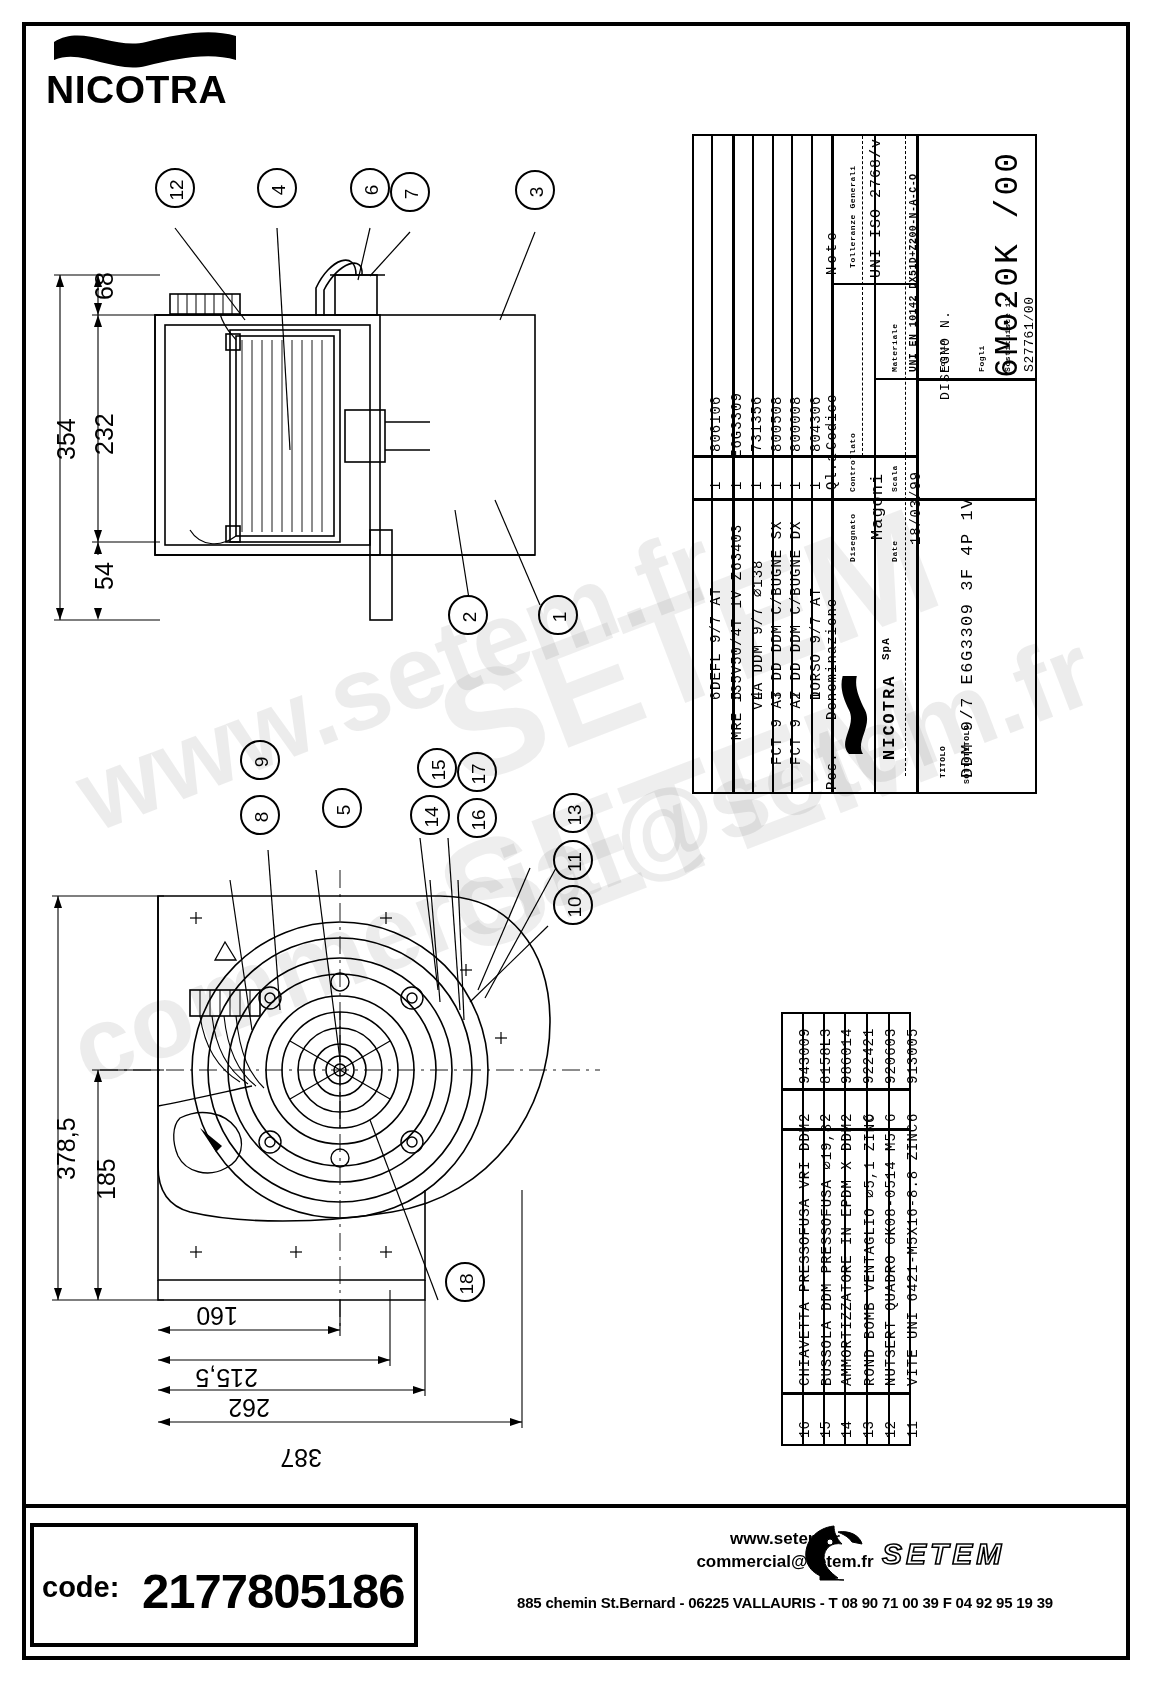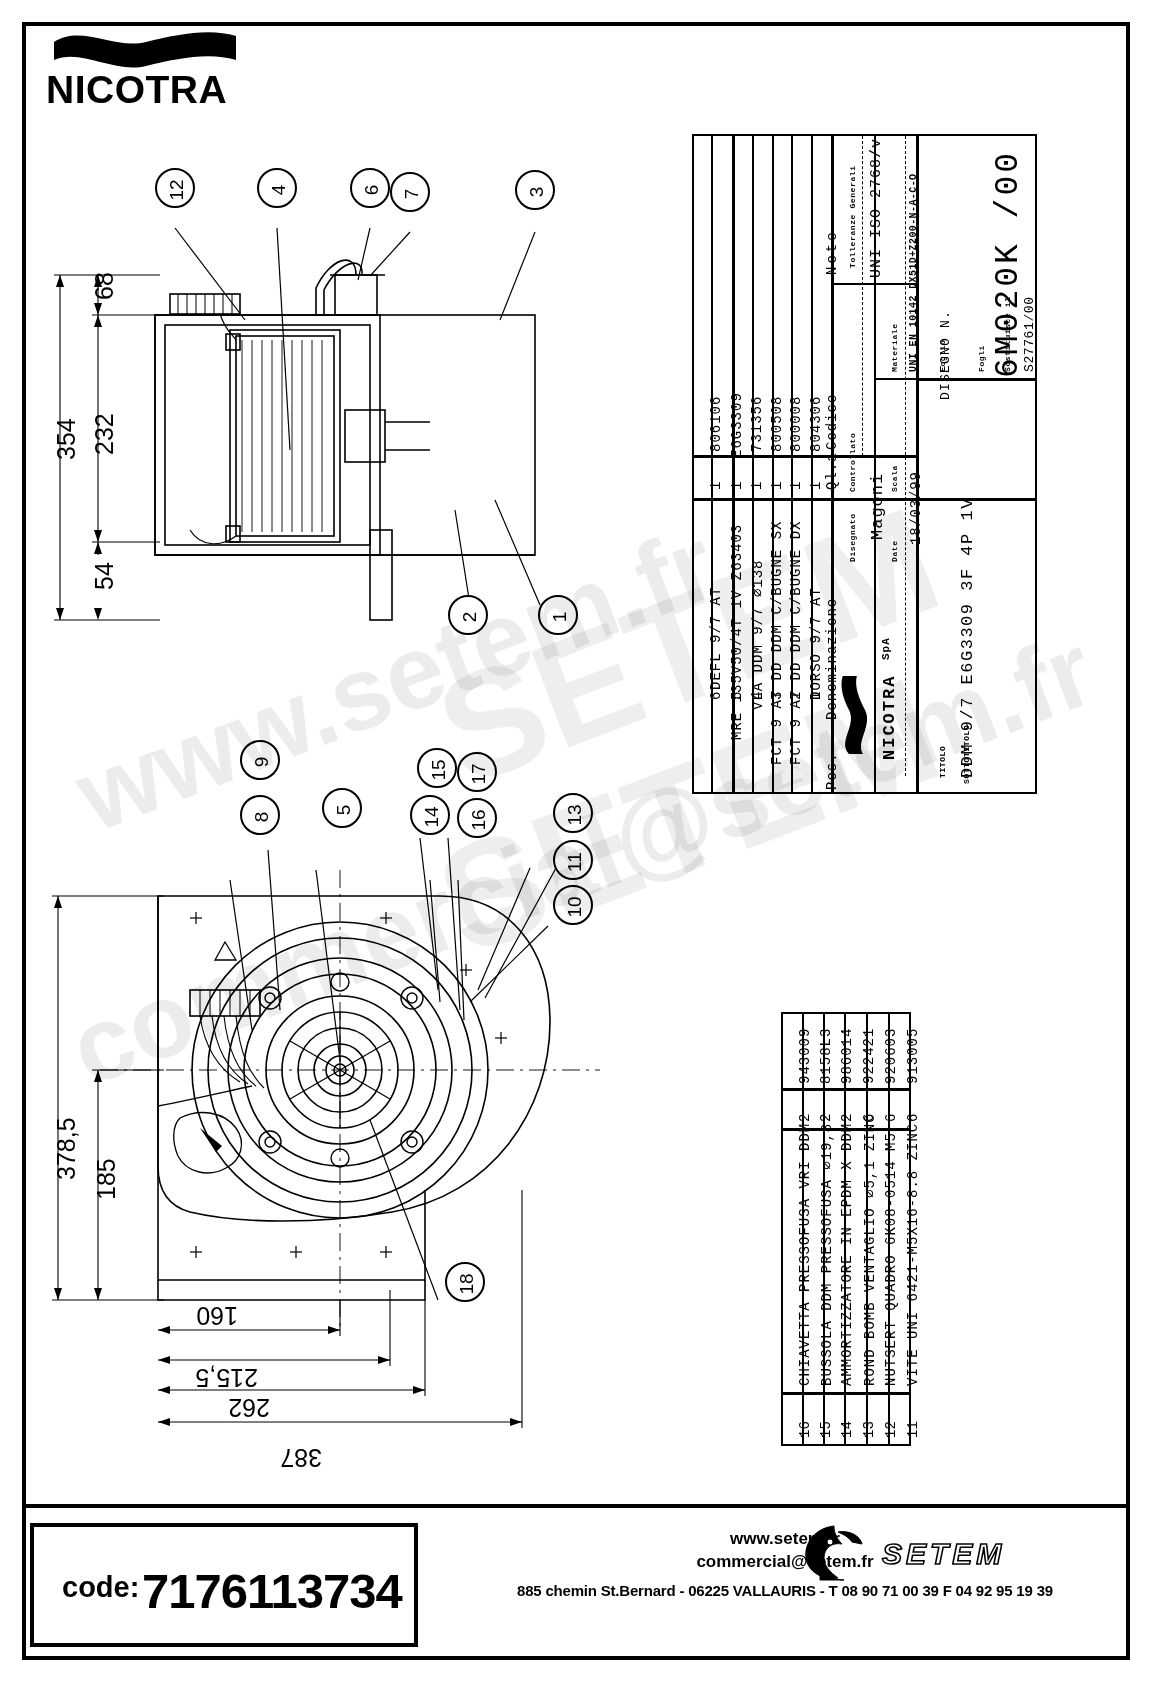--- a/index.html
+++ b/index.html
@@ -38,27 +38,27 @@
            font-size:19px;font-family:"Liberation Sans",sans-serif;
            transform:rotate(-90deg);}
   .cellbox{position:absolute;box-sizing:border-box;border:1.5px solid #000;background:transparent;}
   .vline{position:absolute;background:#000;width:1.5px;}
   .hline{position:absolute;background:#000;height:1.5px;}
   .dashv{position:absolute;width:0;border-left:1.5px dashed #000;}
 
   
   .codebox{position:absolute;left:30px;top:1523px;width:388px;height:124px;
            border:4px solid #000;box-sizing:border-box;background:#fff;}
-  .code-lbl{position:absolute;left:28px;top:44px;font-size:29px;font-weight:bold;}
+  .code-lbl{position:absolute;left:8px;top:44px;font-size:29px;font-weight:bold;}
   .code-val{position:absolute;left:108px;top:36px;font-size:49px;font-weight:bold;
             letter-spacing:-1px;}
 
   .footer-c{position:absolute;left:440px;top:1528px;width:690px;text-align:center;}
   .f-web{font-size:17px;font-weight:bold;line-height:1.35;}
-  .f-addr{font-size:15px;font-weight:bold;margin-top:8px;letter-spacing:-0.2px;}
+  .f-addr{font-size:15px;font-weight:bold;margin-top:20px;letter-spacing:-0.2px;}
 
   .setem-logo{position:absolute;left:790px;top:1522px;width:260px;height:62px;}
 
   
   .wm{position:absolute;left:0;top:0;width:1154px;height:1683px;
       pointer-events:none;overflow:hidden;}
   .wm1{position:absolute;left:60px;top:620px;font-size:104px;font-weight:bold;
        color:rgba(0,0,0,0.075);transform:rotate(-21deg);white-space:nowrap;
        font-family:"Liberation Sans",sans-serif;}
   .wm2{position:absolute;left:40px;top:800px;font-size:104px;font-weight:bold;
@@ -512,21 +512,21 @@
     <div class="wm1">www.setem.fr</div>
     <div class="wm2">commercial@setem.fr</div>
     <div class="wm3">SETEM</div>
     <div class="wm4">SETEM</div>
   </div>
 
   <div class="hline" style="left:24px;top:1504px;width:1104px;height:3.5px;"></div>
 
   <div class="codebox">
     <div class="code-lbl">code:</div>
-    <div class="code-val">7176113734</div>
+    <div class="code-val">2177805186</div>
   </div>
 
   <div class="footer-c">
     <div class="f-web">www.setem.fr</div>
     <div class="f-web">commercial@setem.fr</div>
     <div class="f-addr">885 chemin St.Bernard  -  06225 VALLAURIS  -  T 08 90 71 00 39   F 04 92 95 19 39</div>
   </div>
 
   <svg class="setem-logo" viewBox="0 0 260 62">
 

